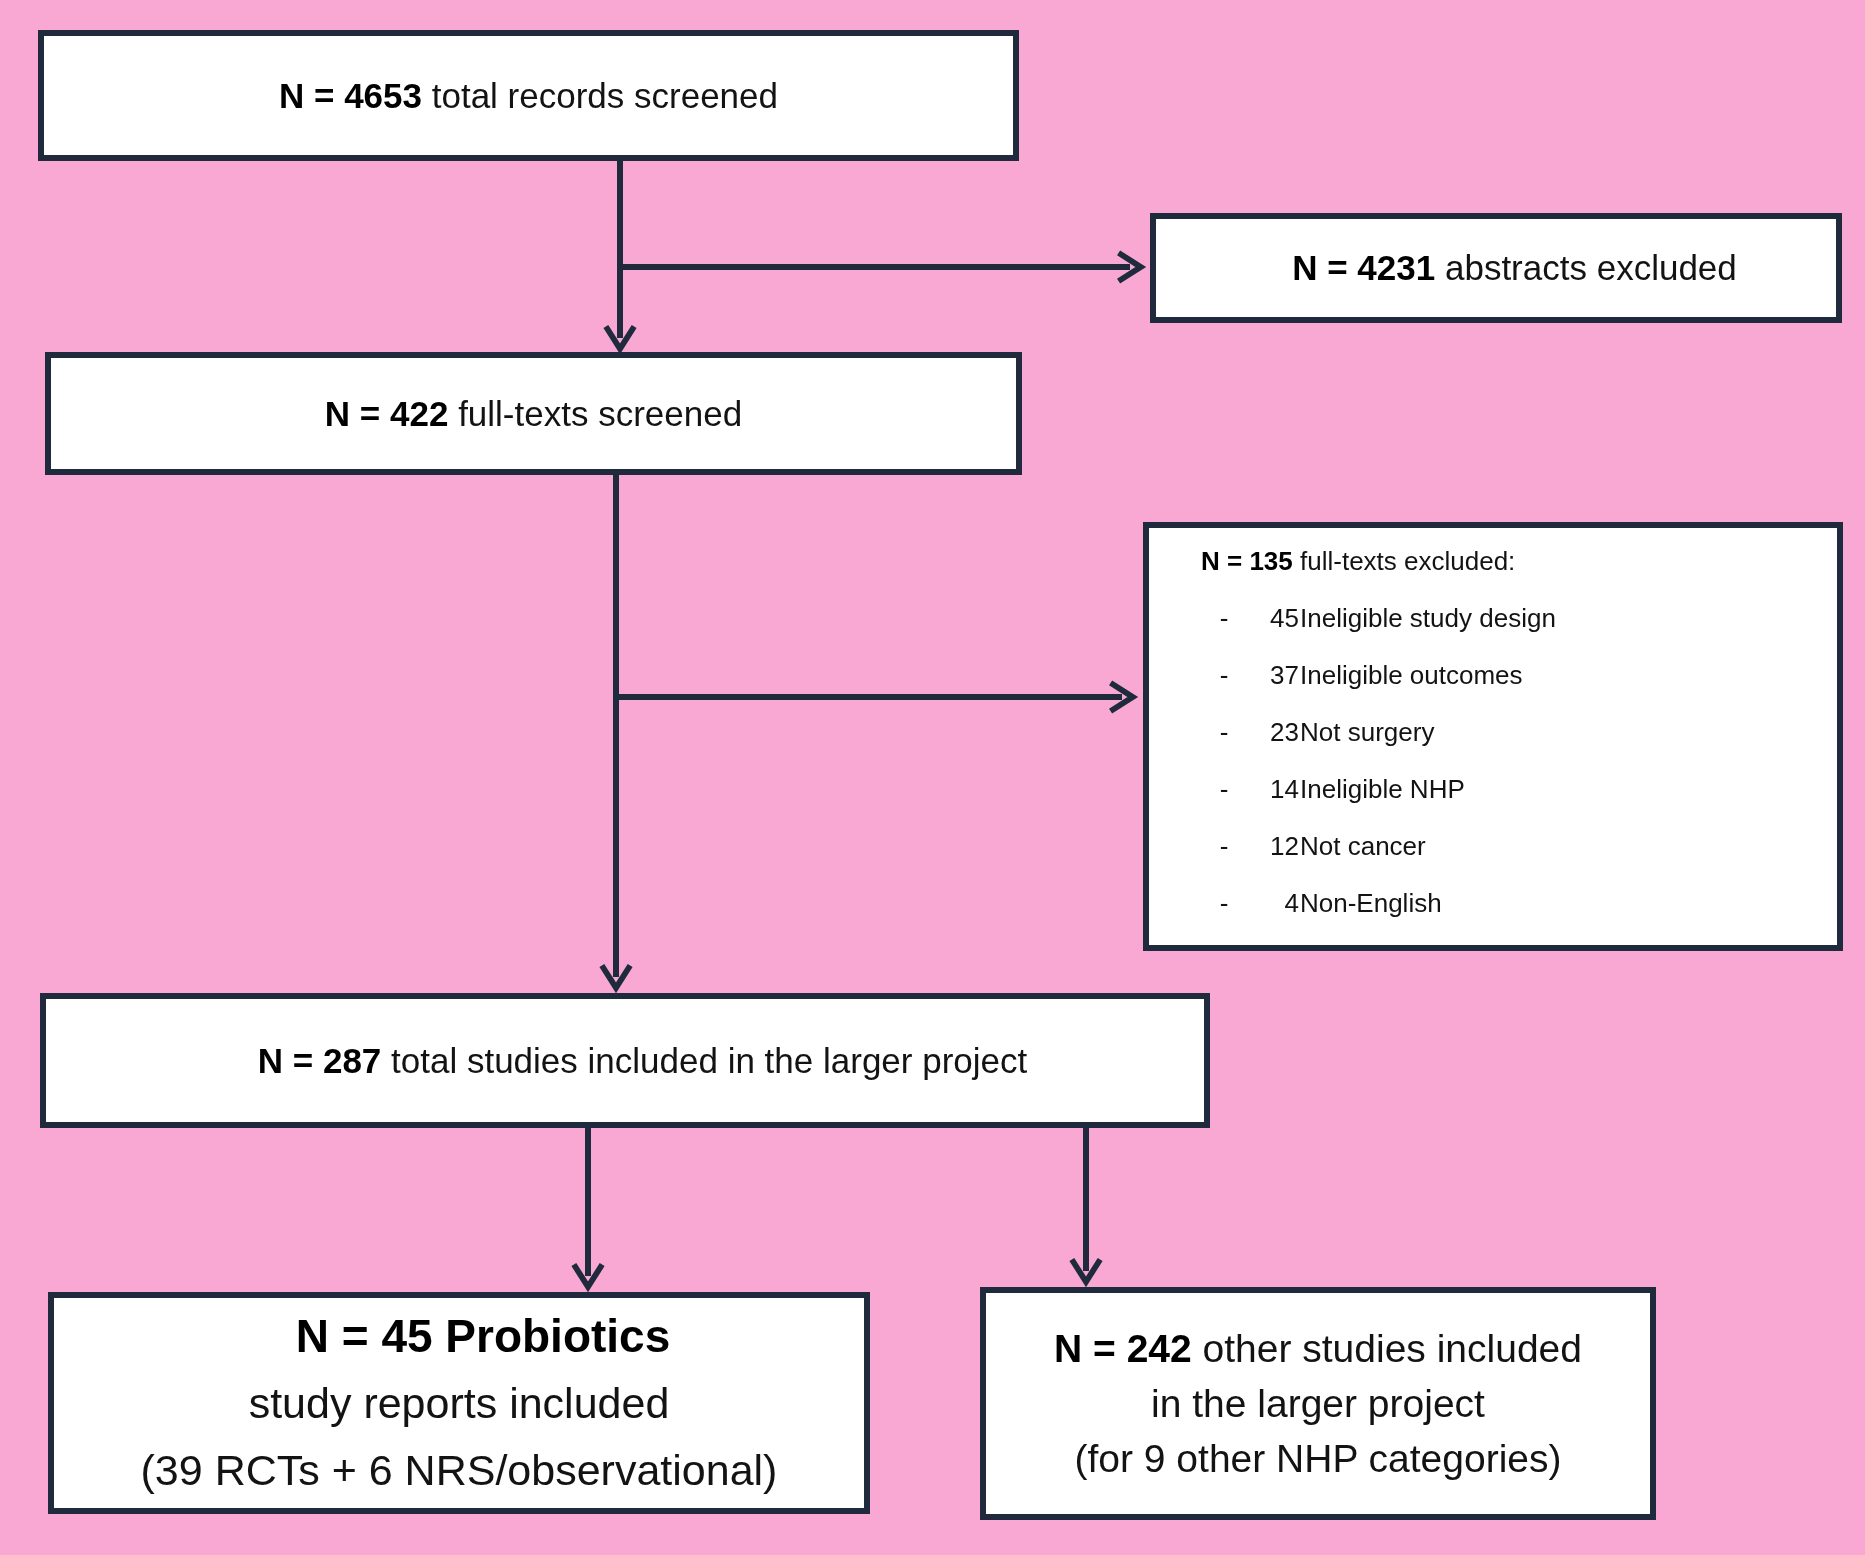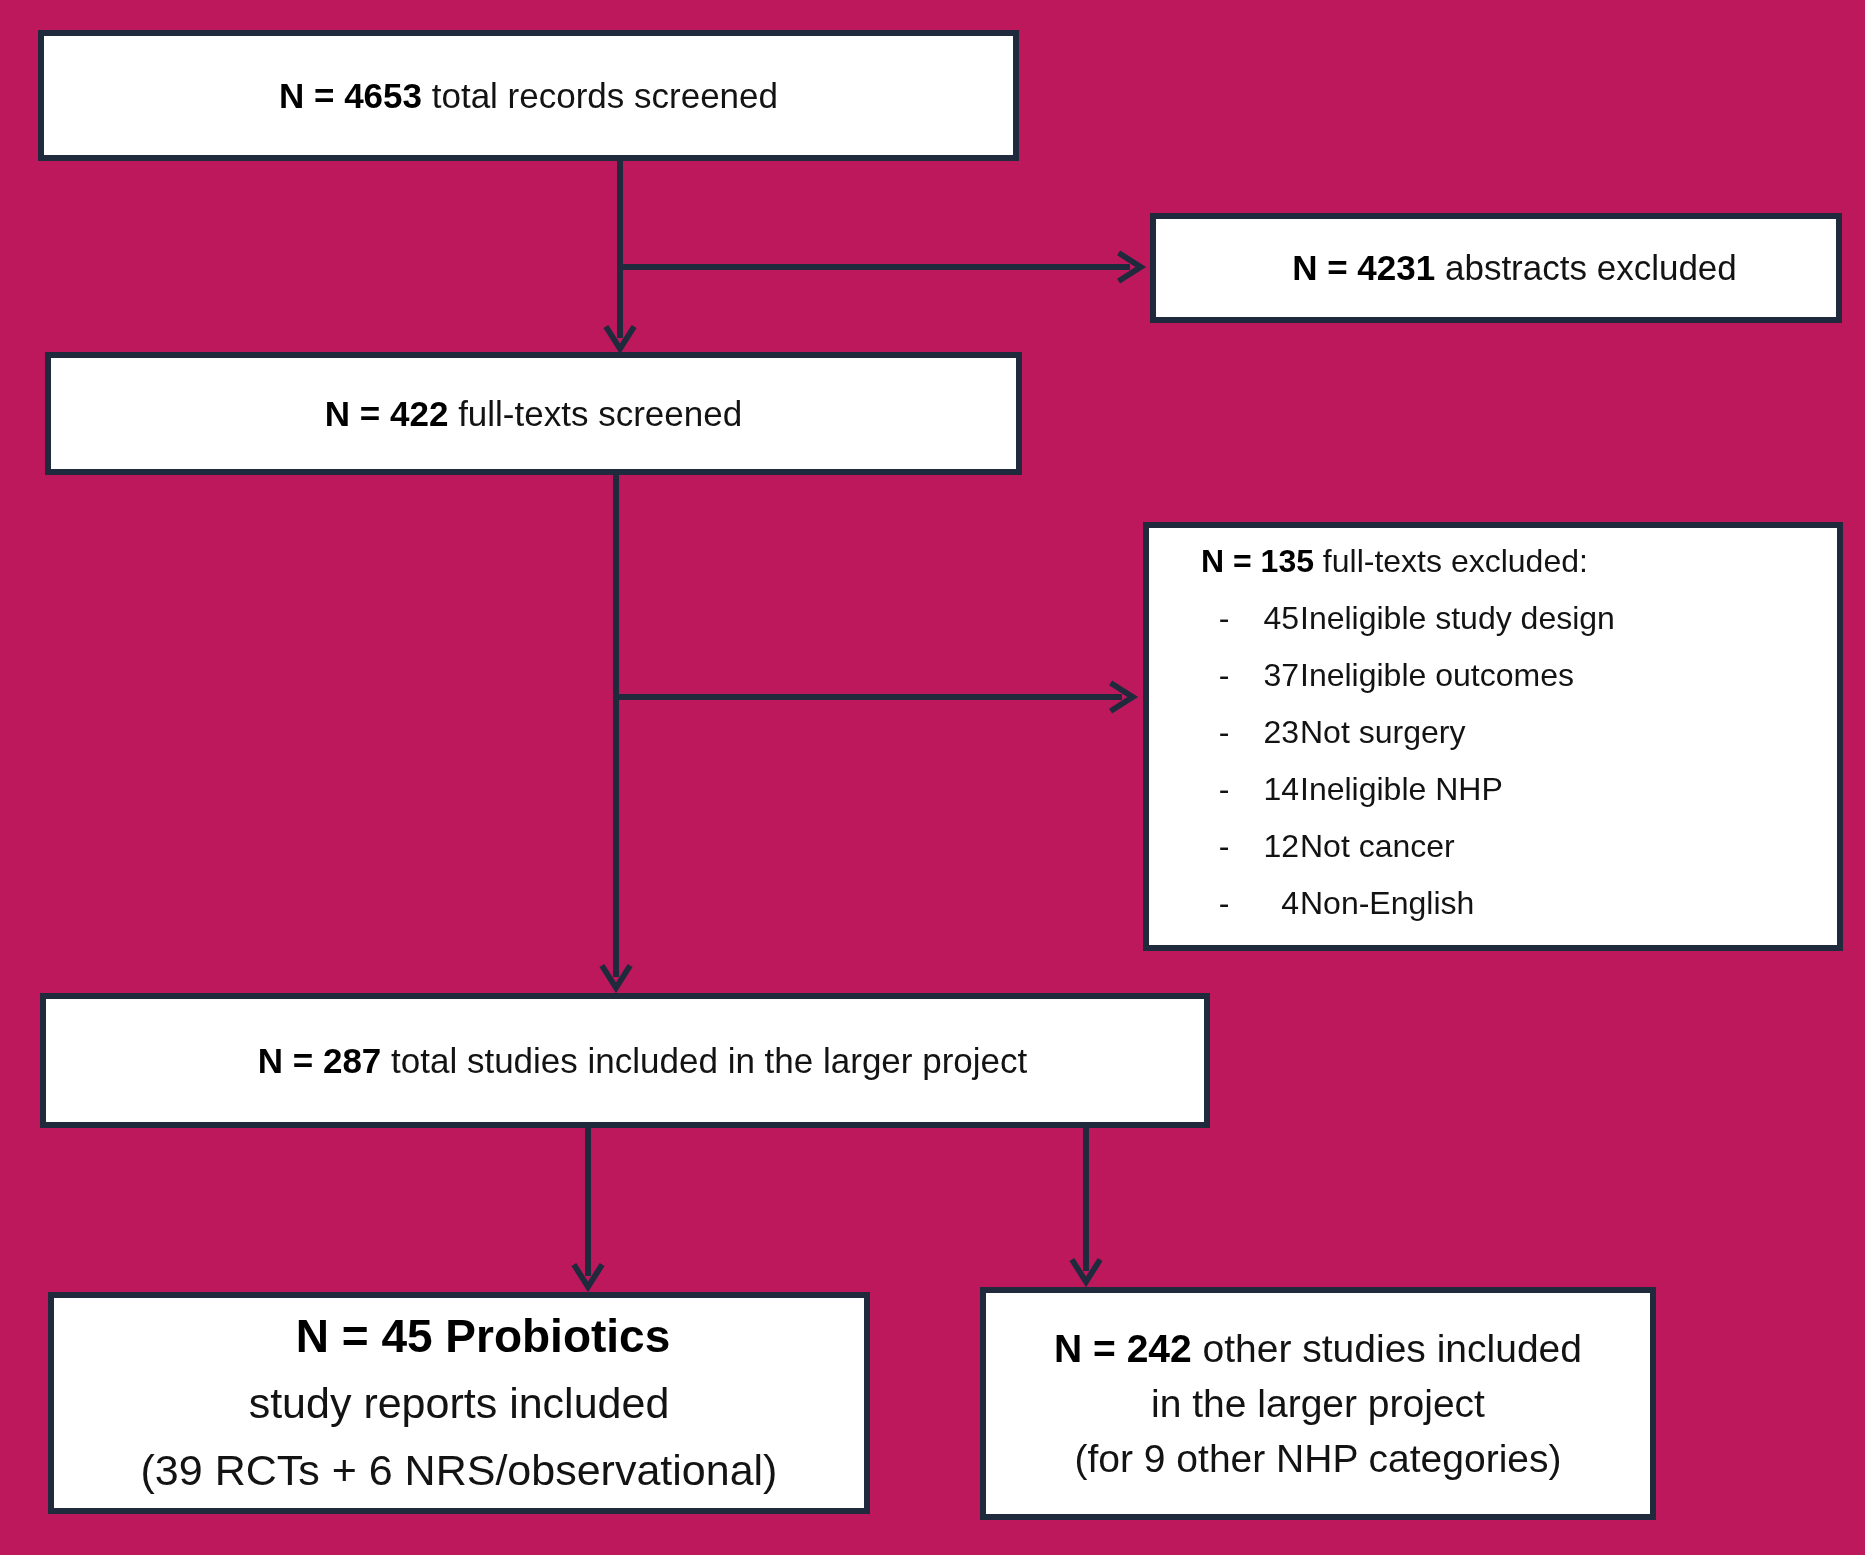--- a/index.html
+++ b/index.html
@@ -1,20 +1,20 @@
 <!DOCTYPE html>
 <html><head>
 <meta charset="utf-8">
 <style>
   html, body { margin: 0; padding: 0; background: #ffffff; }
   .canvas {
     position: relative;
     width: 1865px;
     height: 1555px;
-    background: #be185d;
+    background: #f9a8d4;
     font-family: "Liberation Sans", sans-serif;
     color: #131313;
     overflow: hidden;
   }
   .box {
     position: absolute;
     background: #ffffff;
     border: 6px solid #1f2b3c;
     box-sizing: border-box;
     display: flex;
@@ -28,21 +28,21 @@
   
   .box-a  { left: 38px;   top: 30px;   width: 981px;  height: 131px; }
   .box-x1 { left: 1150px; top: 213px;  width: 692px;  height: 110px; padding-left: 37px; }
   .box-b  { left: 45px;   top: 352px;  width: 977px;  height: 123px; justify-content: center; }
 
   
   .box-x2 {
     left: 1143px; top: 522px; width: 700px; height: 429px;
     display: block;
     text-align: left;
-    font-size: 32px;
+    font-size: 26px;
     line-height: 57px;
     padding: 5px 20px 0 52px;
   }
   .x2-title { white-space: pre-wrap; }
   .reason-row { display: flex; align-items: baseline; }
   .reason-dash { width: 46px; text-align: center; flex: 0 0 auto; }
   .reason-count { width: 52px; text-align: right; flex: 0 0 auto; }
   .reason-label { margin-left: 1px; }
 
   .box-c  { left: 40px;   top: 993px;  width: 1170px; height: 135px; padding-left: 35px; }

